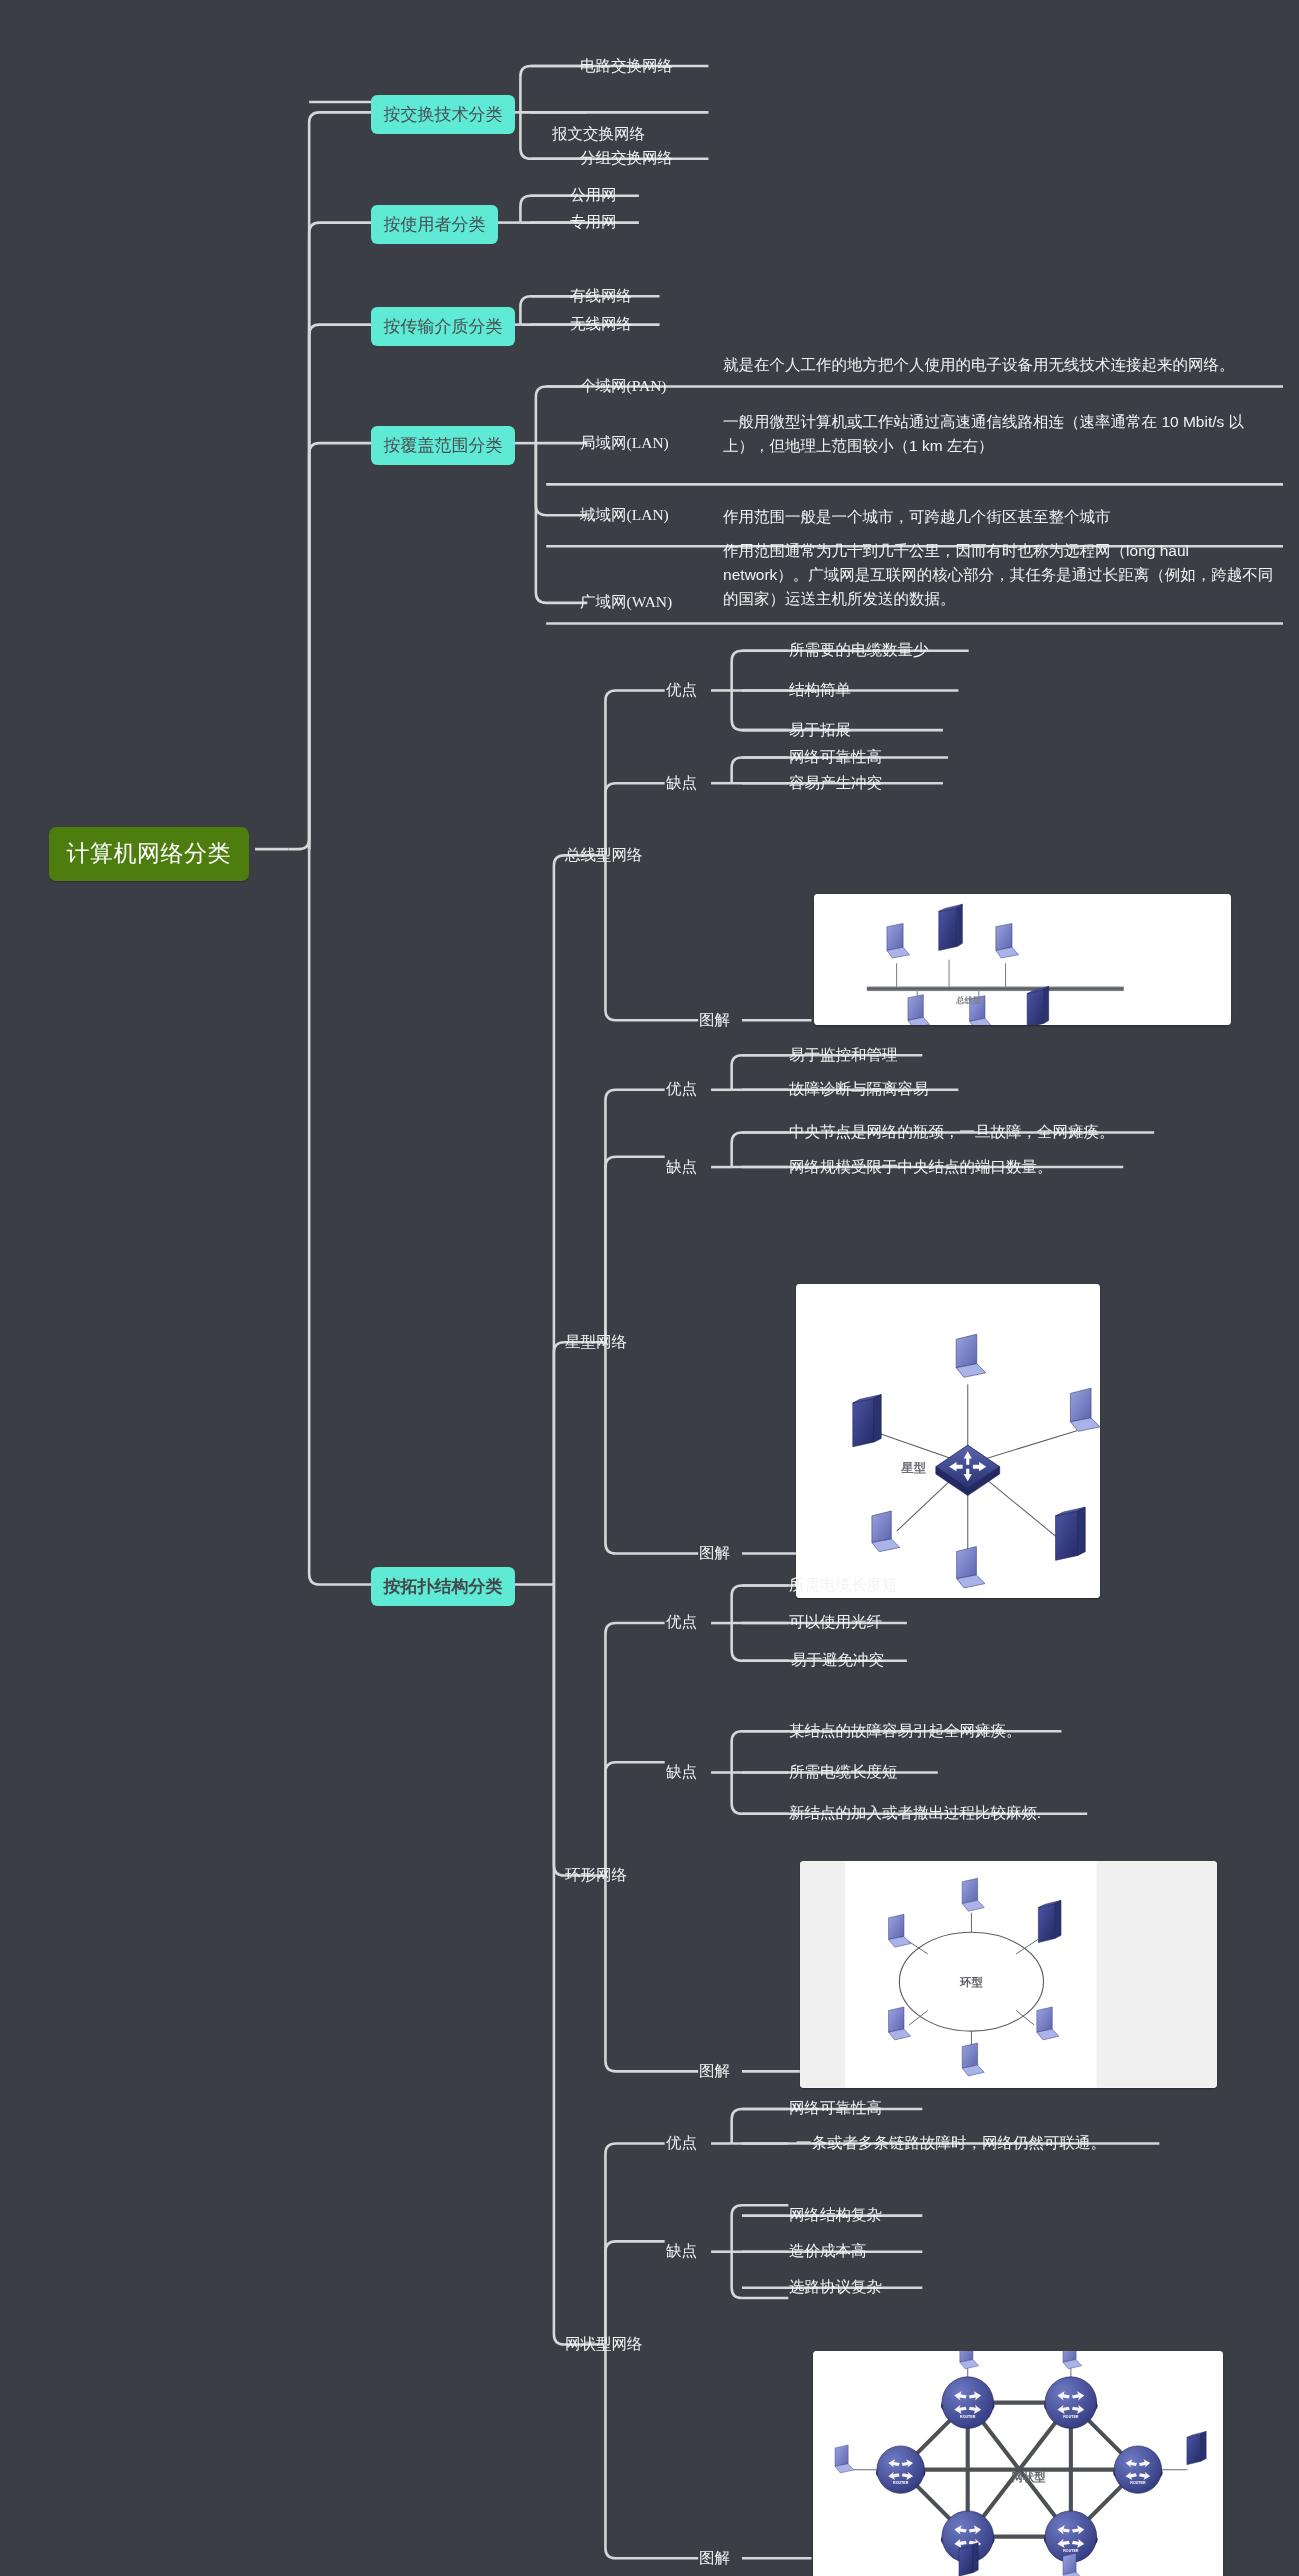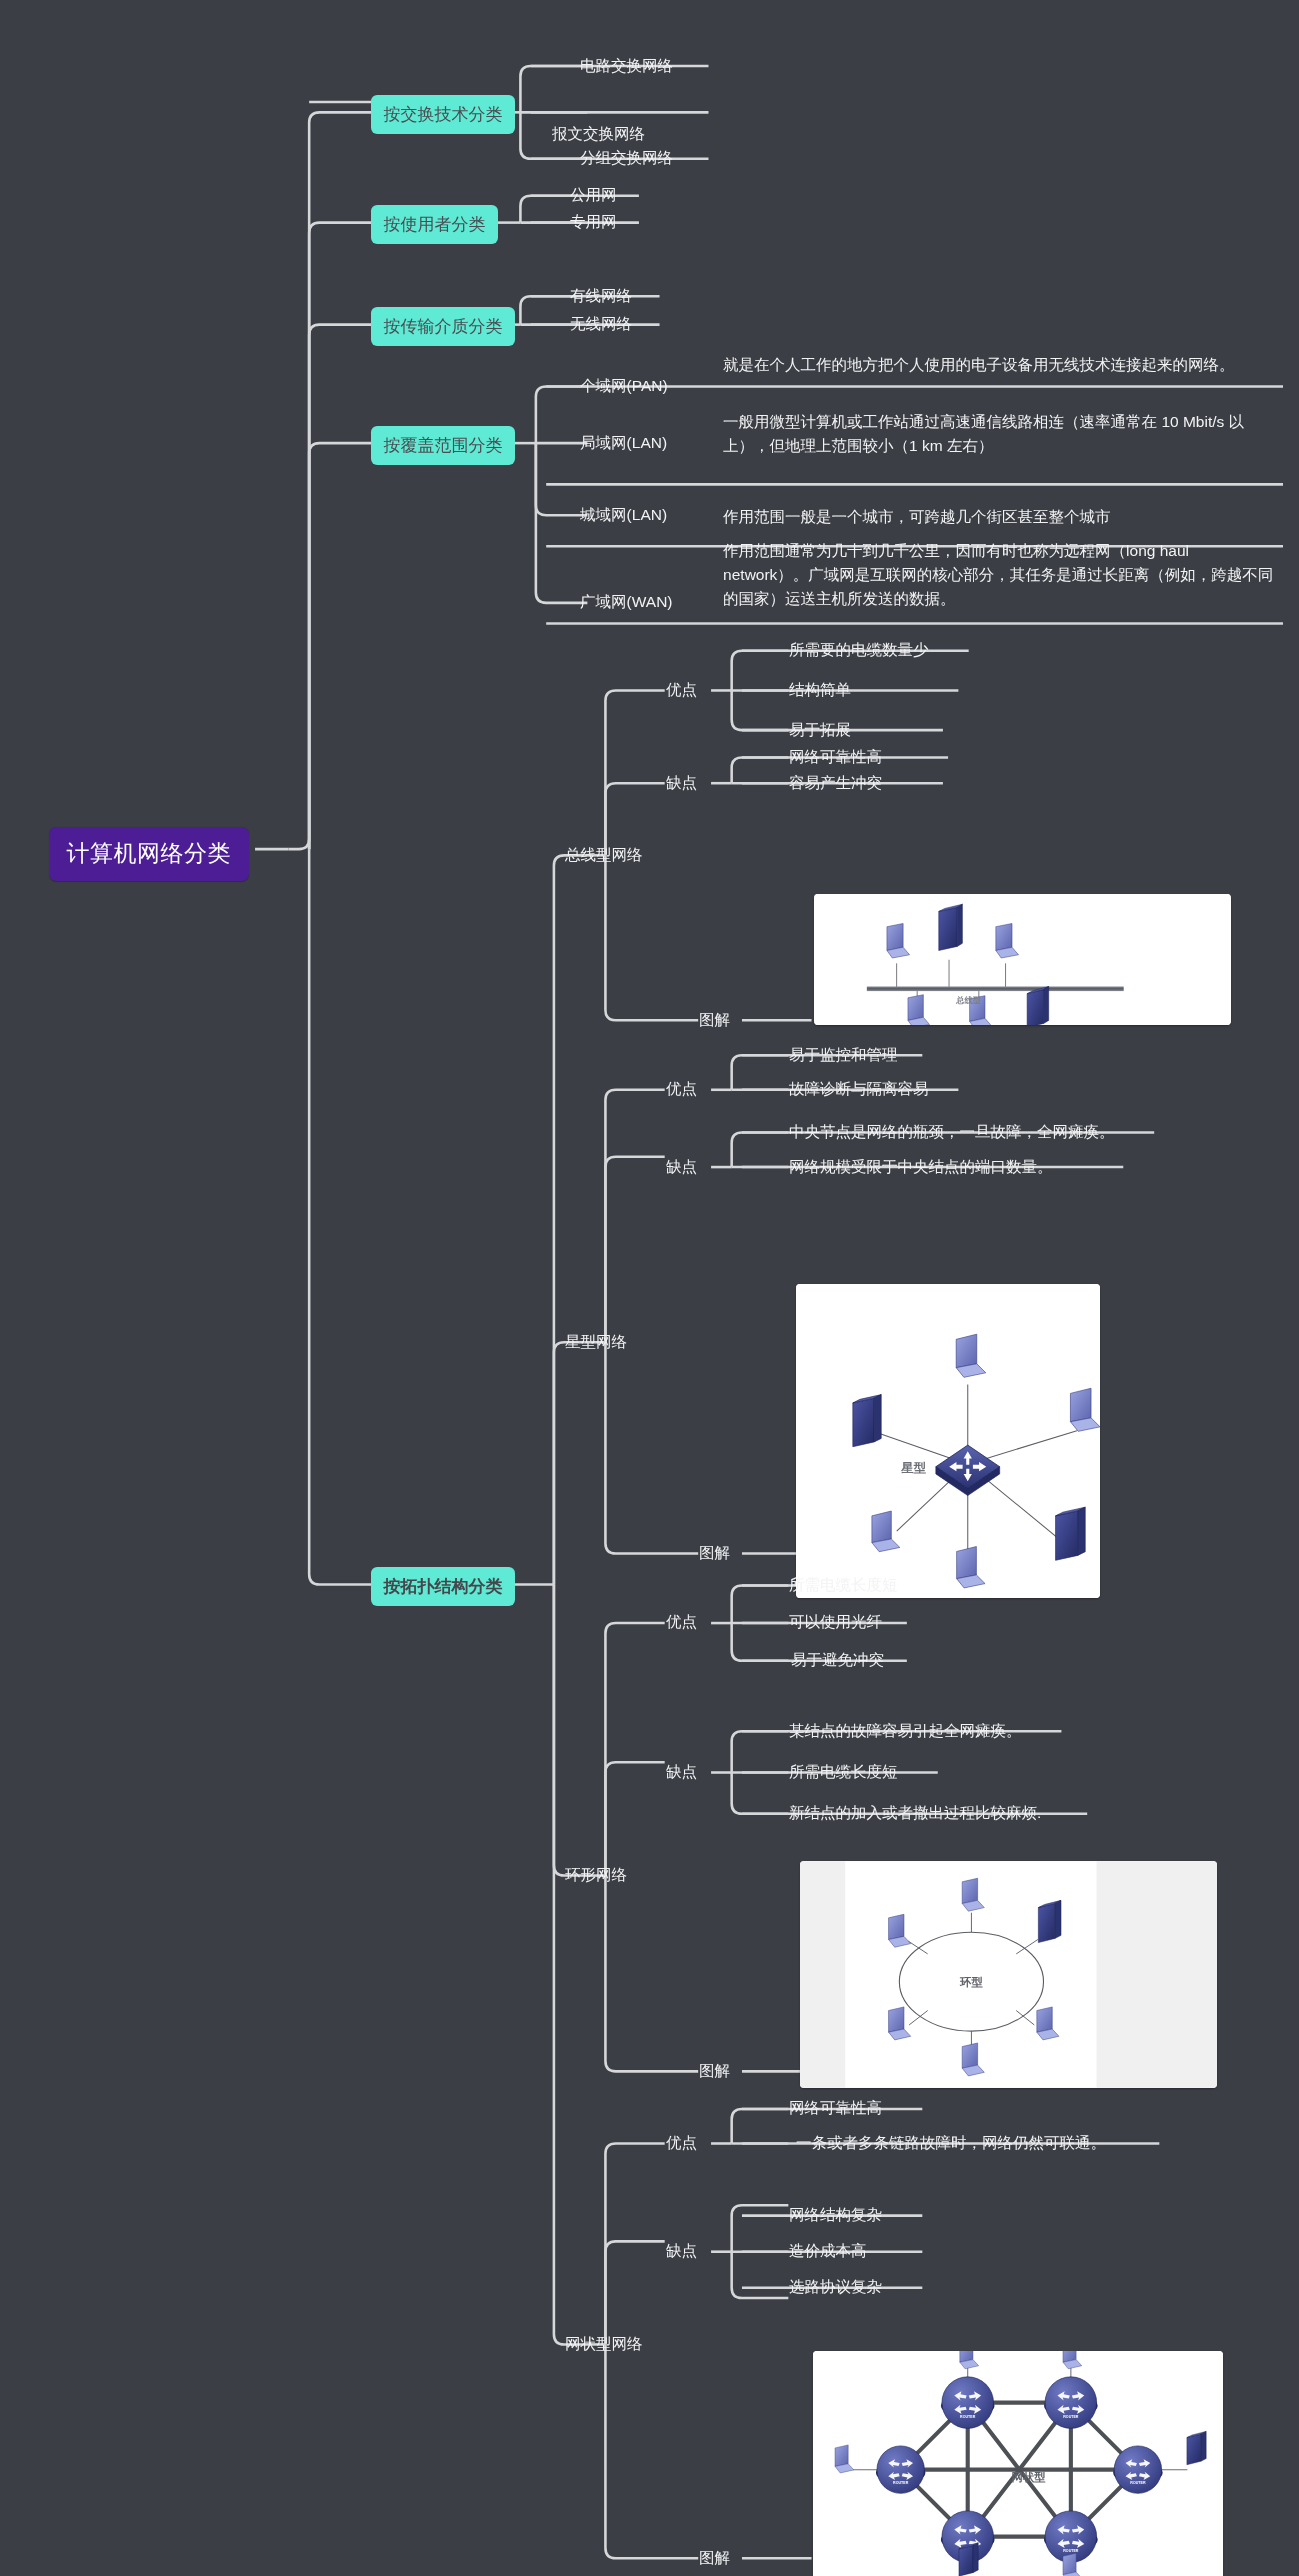--- a/index.html
+++ b/index.html
@@ -20,25 +20,26 @@
     position: absolute;
     left: 0; top: 0;
     width: 1300px; height: 2633px;
     pointer-events: none;
   }
   .node {
     position: absolute;
     display: flex;
     align-items: center;
     white-space: nowrap;
+    font-family: Liberation Serif, serif;
   }
 
   
   .root {
-    background: #4c1d95;
+    background: #4d7c0f;
     color: #ffffff;
     border-radius: 7.2px;
     padding: 11.3px 17.5px;
     font-size: 23px;
     letter-spacing: 0.5px;
     box-shadow: 0 0.5px 1px rgba(0,0,0,.25);
   }
 
   
   .pill {

